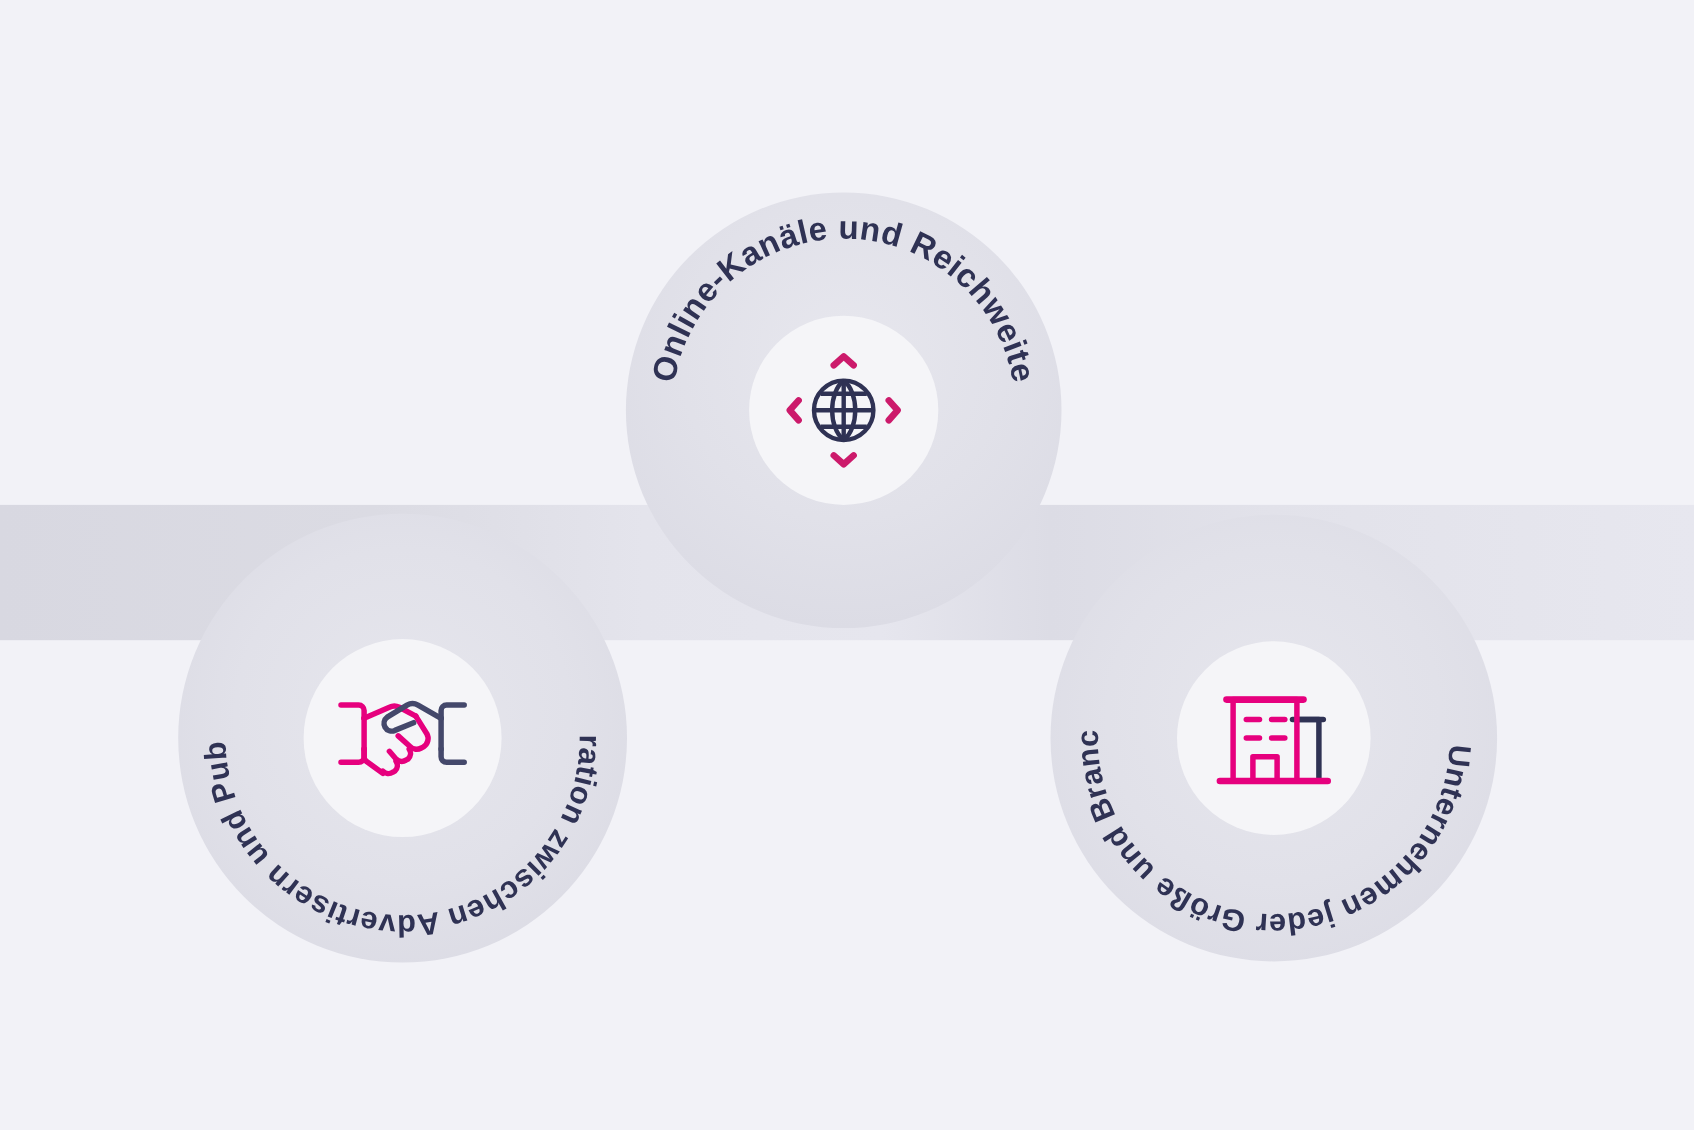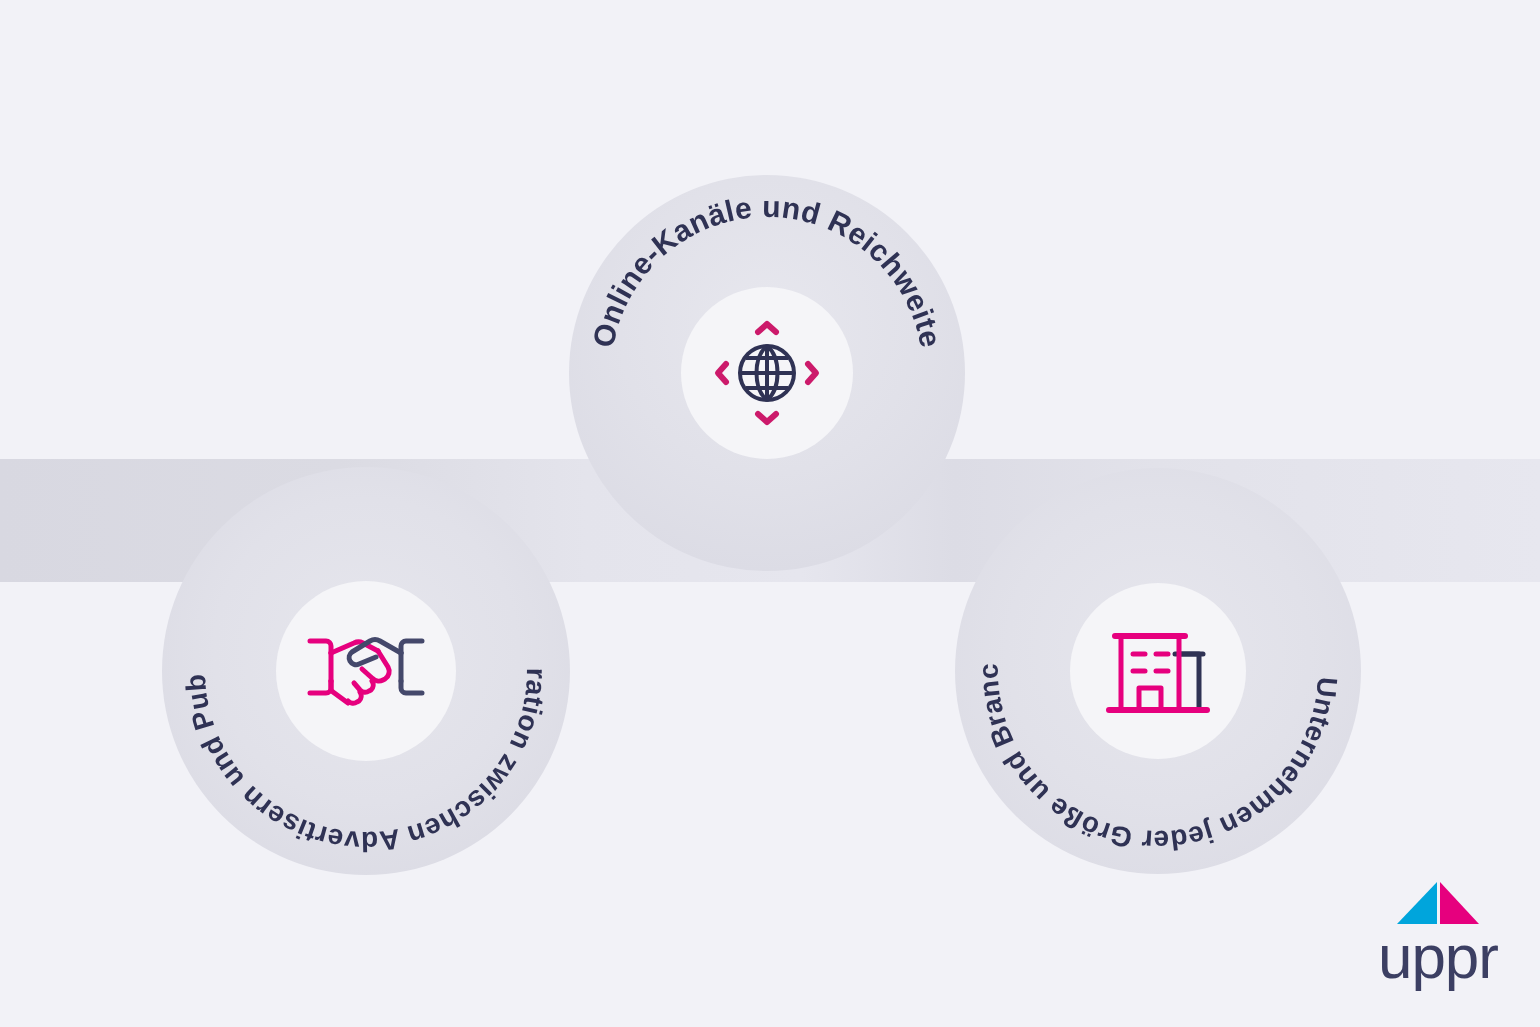--- a/index.html
+++ b/index.html
@@ -205,21 +205,14 @@
         <line x1="32" y1="36" x2="44" y2="36" stroke="#e6007e" stroke-width="5" stroke-linecap="round"></line>
         <line x1="55" y1="36" x2="67" y2="36" stroke="#e6007e" stroke-width="5" stroke-linecap="round"></line>
         <line x1="32" y1="53" x2="44" y2="53" stroke="#e6007e" stroke-width="5" stroke-linecap="round"></line>
         <line x1="55" y1="53" x2="67" y2="53" stroke="#e6007e" stroke-width="5" stroke-linecap="round"></line>
 
         <path d="M38 92 V70 H60 V92" fill="none" stroke="#e6007e" stroke-width="5" stroke-linejoin="round"></path>
       </svg>
     </div>
   </div>
 
-  <div class="logo">
-    <svg class="logo-mark" width="86" height="46" viewBox="0 0 86 46">
-      <polygon points="42,2 42,44 2,44" fill="#00a5dc"></polygon>
-      <polygon points="45,2 84,44 45,44" fill="#e6007e"></polygon>
-    </svg>
-    <div class="logo-word">uppr</div>
-  </div>
 
 </div>
 
 </body></html>

